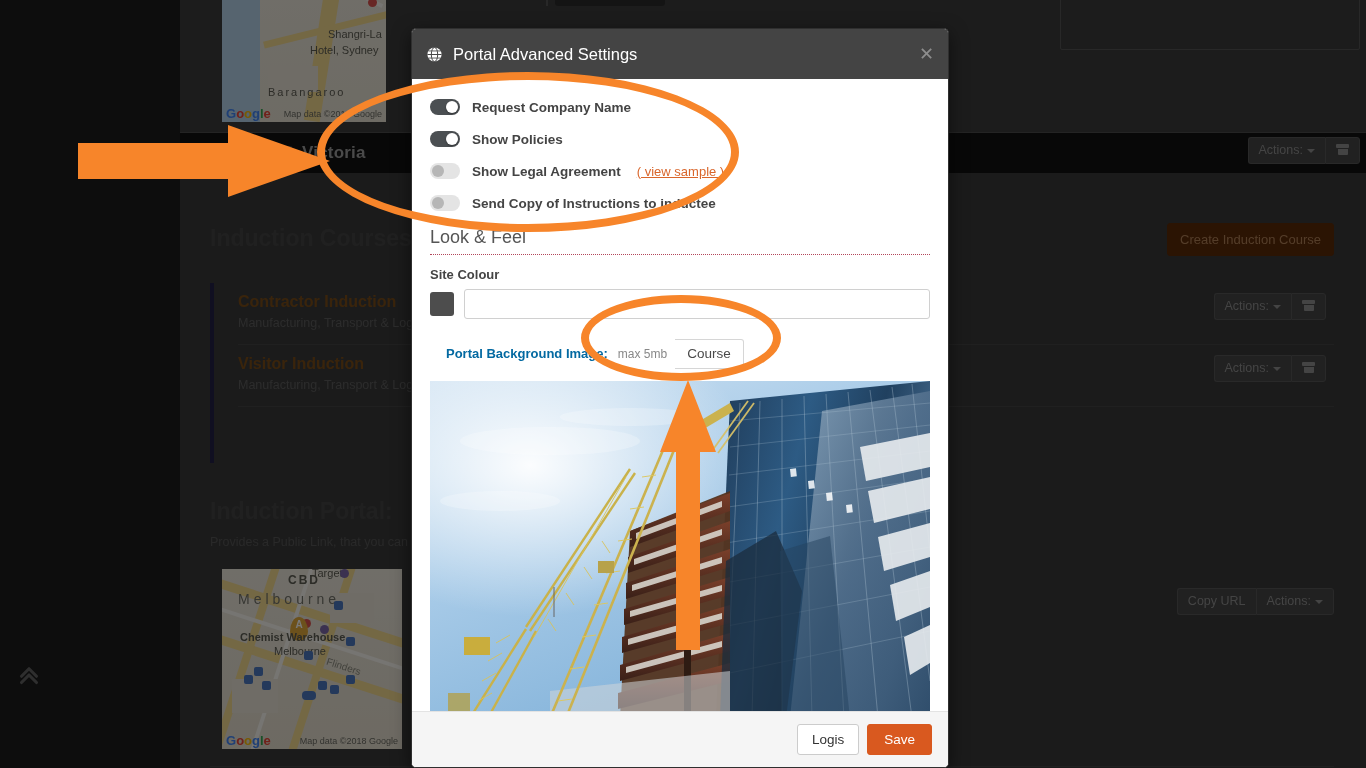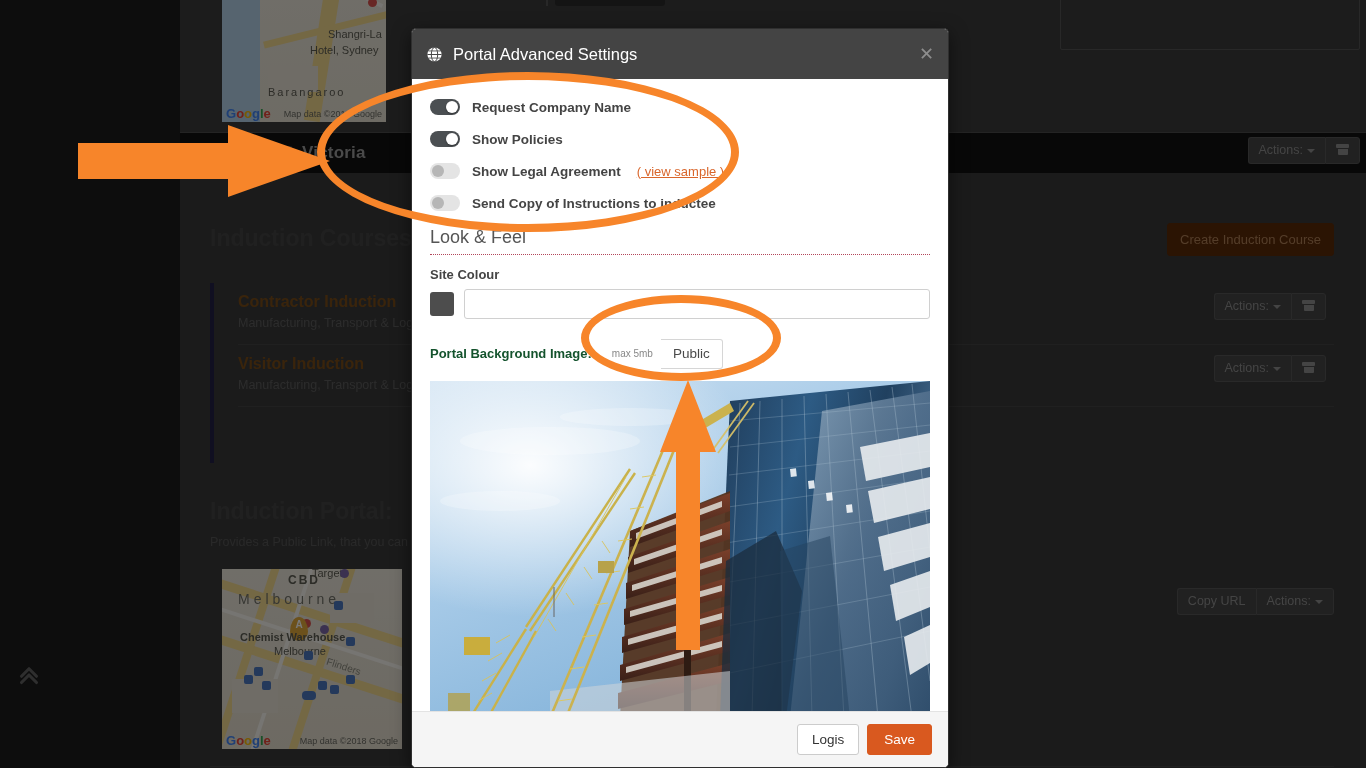--- a/index.html
+++ b/index.html
@@ -231,22 +231,22 @@
     width: 24px; height: 24px; background: #4d4d4d; border-radius: 3px;
     margin-right: 10px; flex: none;
   }
   .colour-input {
     flex: 1; height: 30px; border: 1px solid #d0d0d0; border-radius: 3px;
     background: #fff; font-family: "Liberation Sans", sans-serif; font-size: 13px;
     padding: 0 8px; color: #444;
   }
 
   .bg-row { display: flex; align-items: center; margin-bottom: 12px; }
-  .bg-label { font-size: 13px; font-weight: bold; color: #14532d; }
-  .bg-max { font-size: 10px; color: #888; margin-left: 20px; margin-right: 8px; }
+  .bg-label { font-size: 13px; font-weight: bold; color: #0369a1; margin-left: 16px; }
+  .bg-max { font-size: 12px; color: #888; margin-left: 10px; margin-right: 8px; }
   .upload-btn {
     font-size: 13.5px; color: #337ab7; background: #fff;
     border: 1px solid #bcd6e8; border-radius: 3px 0 0 3px;
     padding: 7px 12px; line-height: 1;
     font-family: "Liberation Sans", sans-serif;
   }
   .remove-btn {
     font-size: 13.5px; color: #4a4a4a; background: #fff;
     border: 1px solid #d6d6d6; border-left: none; border-radius: 0 3px 3px 0;
     padding: 7px 12px; line-height: 1;
@@ -459,21 +459,21 @@
 
       <div class="field-label">Site Colour</div>
       <div class="colour-row">
         <div class="colour-swatch"></div>
         <input class="colour-input" type="text" value="" style="">
       </div>
 
       <div class="bg-row">
         <span class="bg-label">Portal Background Image:</span>
         <span class="bg-max">max 5mb</span>
-        <button class="remove-btn">Public</button>
+        <button class="remove-btn">Course</button>
       </div>
 
       <div class="bg-preview">
         <svg width="100%" height="100%" viewBox="0 0 500 337" preserveAspectRatio="xMidYMid slice">
           <defs>
             <linearGradient id="sky" x1="0" y1="0" x2="0.6" y2="1">
               <stop offset="0%" stop-color="#cfe2f2"></stop>
               <stop offset="45%" stop-color="#a8cbe8"></stop>
               <stop offset="100%" stop-color="#7fb0d8"></stop>
             </linearGradient>

